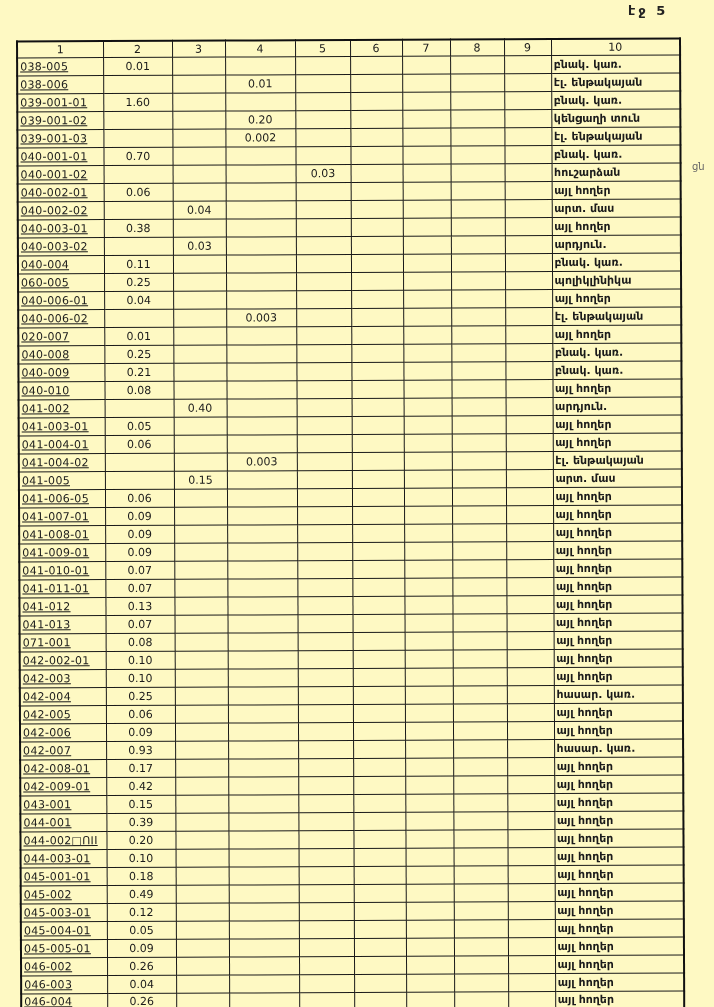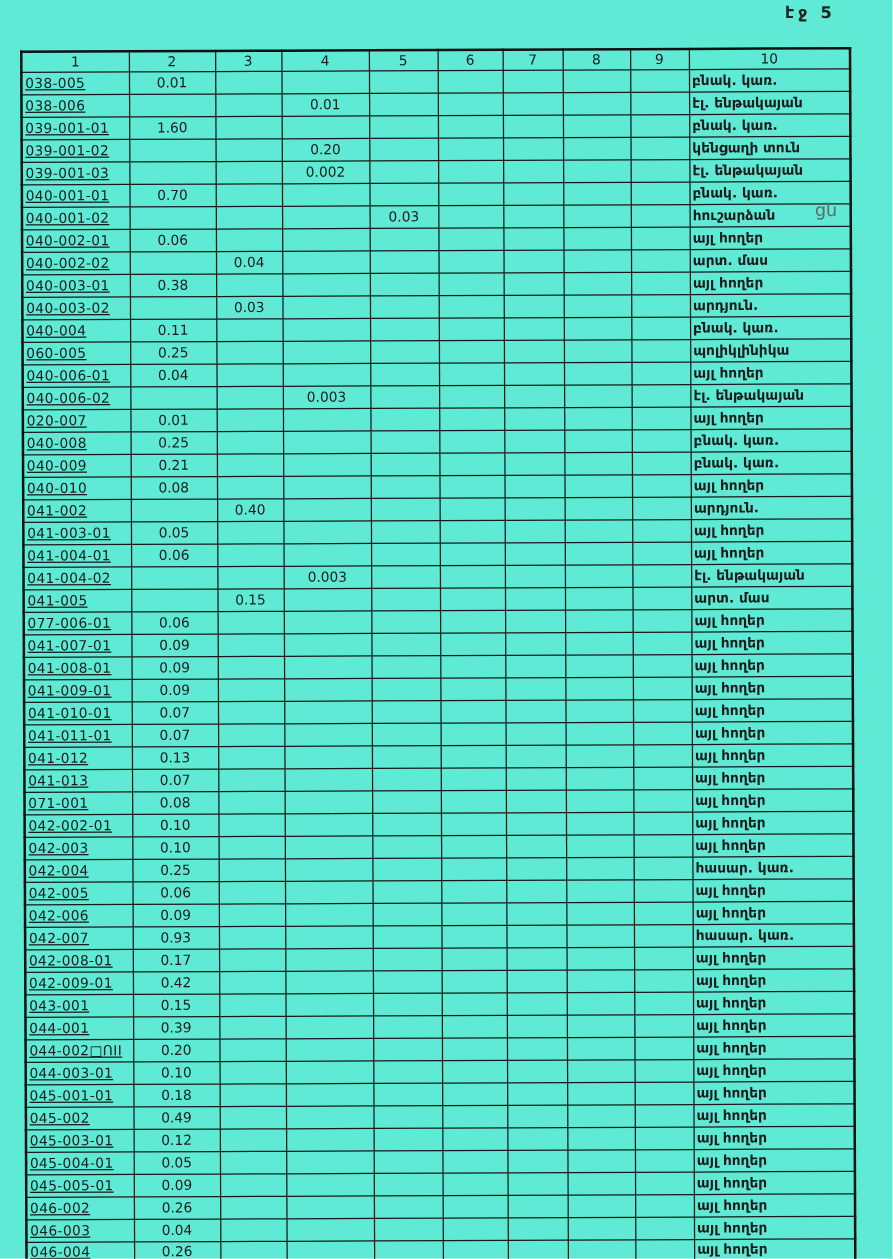--- a/index.html
+++ b/index.html
@@ -9,36 +9,36 @@
     height: 1007px;
     overflow: hidden;
     background: #ffffff;
     font-family: "DejaVu Sans", "Liberation Sans", sans-serif;
     color: #1b1b1b;
   }
   .sheet {
     position: relative;
     width: 714px;
     height: 1007px;
-    background: #5eead4;
+    background: #fef9c3;
   }
   .page-label {
     position: absolute;
     top: 3px;
     left: 628px;
     font-size: 13px;
     font-weight: bold;
     letter-spacing: 3px;
     color: #222;
   }
   .stray {
     position: absolute;
     top: 161px;
-    left: 652px;
-    font-size: 14px;
+    left: 692px;
+    font-size: 10px;
     color: #666;
   }
   table.scan {
     position: absolute;
     top: 39px;
     left: 16px;
     border-collapse: collapse;
     table-layout: fixed;
     width: 664px;
     transform: rotate(-0.25deg);
@@ -380,21 +380,21 @@
           <td class="c-num">0.15</td>
           <td class="c-num"></td>
           <td class="c-num"></td>
           <td class="c-num"></td>
           <td class="c-num"></td>
           <td class="c-num"></td>
           <td class="c-num"></td>
           <td class="c-use">արտ. մաս</td>
         </tr>
         <tr>
-          <td class="c-code">077-006-01</td>
+          <td class="c-code">041-006-05</td>
           <td class="c-num">0.06</td>
           <td class="c-num"></td>
           <td class="c-num"></td>
           <td class="c-num"></td>
           <td class="c-num"></td>
           <td class="c-num"></td>
           <td class="c-num"></td>
           <td class="c-num"></td>
           <td class="c-use">այլ հողեր</td>
         </tr>

